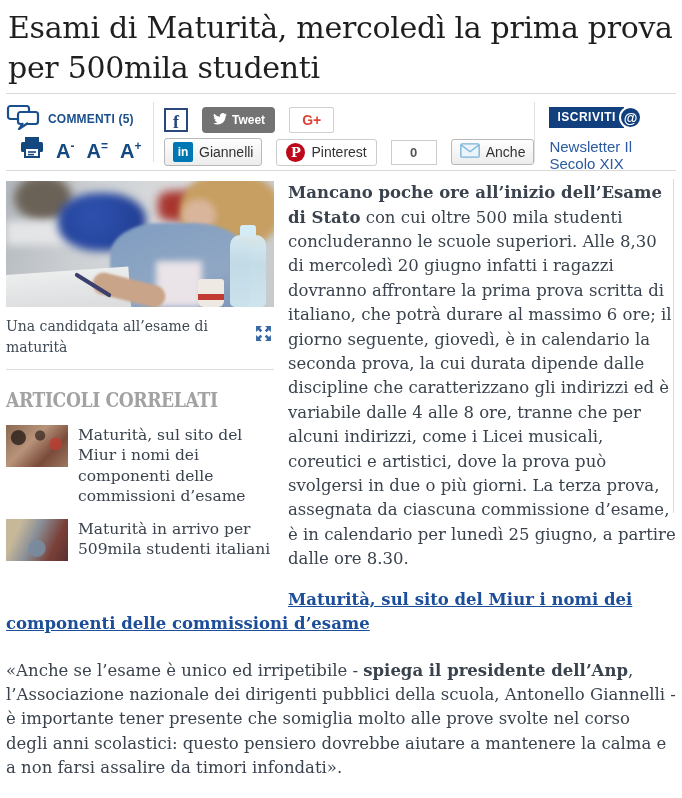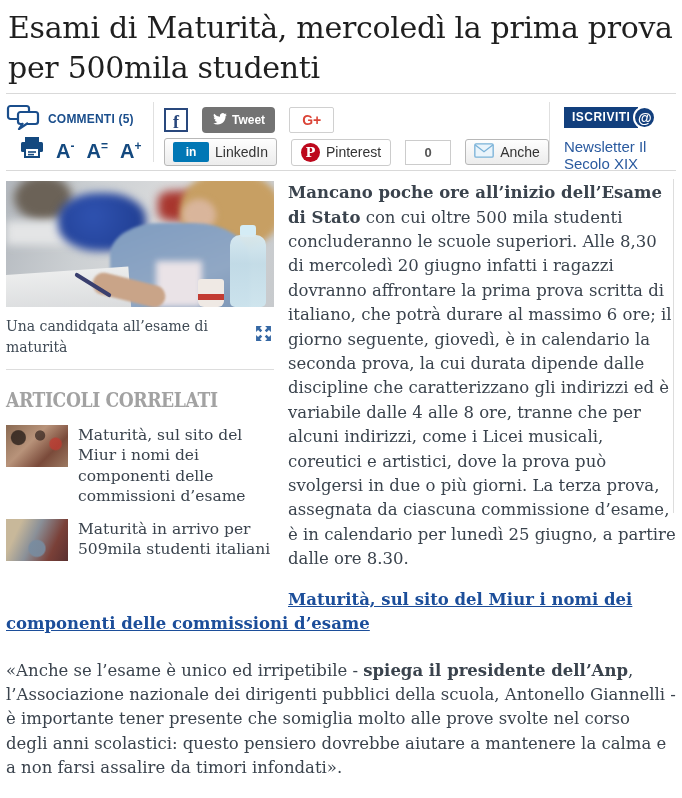--- a/index.html
+++ b/index.html
@@ -27,21 +27,21 @@
   .fb-box { width:24px; height:24px; border:2px solid #29487d; background:#fff; color:#29487d;
             font-weight:bold; font-size:18px; display:flex; align-items:flex-end; justify-content:center;
             line-height:0.9; cursor:pointer; font-family:"Liberation Serif",serif; }
   .tweet-btn { background:#737373; color:#fff; border:none; border-radius:4px; font-weight:bold;
                font-size:12px; padding:5px 10px; display:flex; align-items:center; gap:5px; cursor:pointer; }
   .gplus-btn { background:#fff; border:1px solid #d0d0d0; border-radius:2px; color:#db4437;
                font-weight:bold; font-size:14px; padding:4px 12px; cursor:pointer; }
   .gray-btn { background:linear-gradient(#fefefe,#ececec); border:1px solid #b8b8b8; border-radius:3px;
               display:flex; align-items:center; gap:6px; padding:3px 8px; font-size:14px; color:#333;
               cursor:pointer; }
-  .in-badge { background:#0077b5; color:#fff; width:36px; height:20px; border-radius:2px;
+  .in-badge { background:#0077b5; color:#fff; width:20px; height:20px; border-radius:2px;
               display:flex; align-items:center; justify-content:center; font-weight:bold; font-size:12px; }
   .pin-btn { background:#fff; border:1px solid #ccc; border-radius:3px; display:flex; align-items:center;
              gap:6px; padding:3px 9px; font-size:14px; color:#333; cursor:pointer; }
   .pin-badge { background:#bd081c; color:#fff; width:19px; height:19px; border-radius:50%;
                display:flex; align-items:center; justify-content:center; font-weight:bold; font-size:13px;
                font-family:"DejaVu Serif",serif; }
   .count-box { border:1px solid #ccc; background:#fff; min-width:46px; text-align:center;
                font-size:13px; font-weight:bold; color:#555; padding:4px 6px; position:relative; }
 
   .tb-news { flex:1; border-left:1px solid #e0e0e0; padding:4px 0 0 14px; }
@@ -157,21 +157,21 @@
                 <path fill="#fff" d="M23 2.1c-.8.4-1.7.6-2.6.8A4.5 4.5 0 0 0 12.7 7 12.8 12.8 0 0 1 3.4 2.3a4.5 4.5 0 0 0 1.4 6 4.4 4.4 0 0 1-2-.5v.1a4.5 4.5 0 0 0 3.6 4.4 4.6 4.6 0 0 1-2 .1 4.5 4.5 0 0 0 4.2 3.1A9 9 0 0 1 2 17.6a12.7 12.7 0 0 0 6.9 2C17.2 19.6 21.7 12.7 21.7 6.8v-.6c.9-.6 1.6-1.4 2.2-2.3-.8.4-1.7.6-2.6.7a4.5 4.5 0 0 0 1.7-2.5z"></path>
               </svg>
           </span>
           <span>Tweet</span>
         </button>
         <button class="gplus-btn"><span>G+</span></button>
       </div>
       <div class="share-row">
         <button class="gray-btn">
           <span class="in-badge">in</span>
-          <span>LinkedIn</span>
+          <span>Giannelli</span>
         </button>
         <button class="pin-btn">
           <span class="pin-badge">P</span>
           <span>Pinterest</span>
         </button>
         <span class="count-box">0</span>
         <button class="gray-btn">
           <span>
             <svg width="20" height="15" viewBox="0 0 24 18">
               <rect x="1" y="1" width="22" height="16" rx="1.5" fill="#eaf4fb" stroke="#7ab2d8" stroke-width="1.6"></rect>

